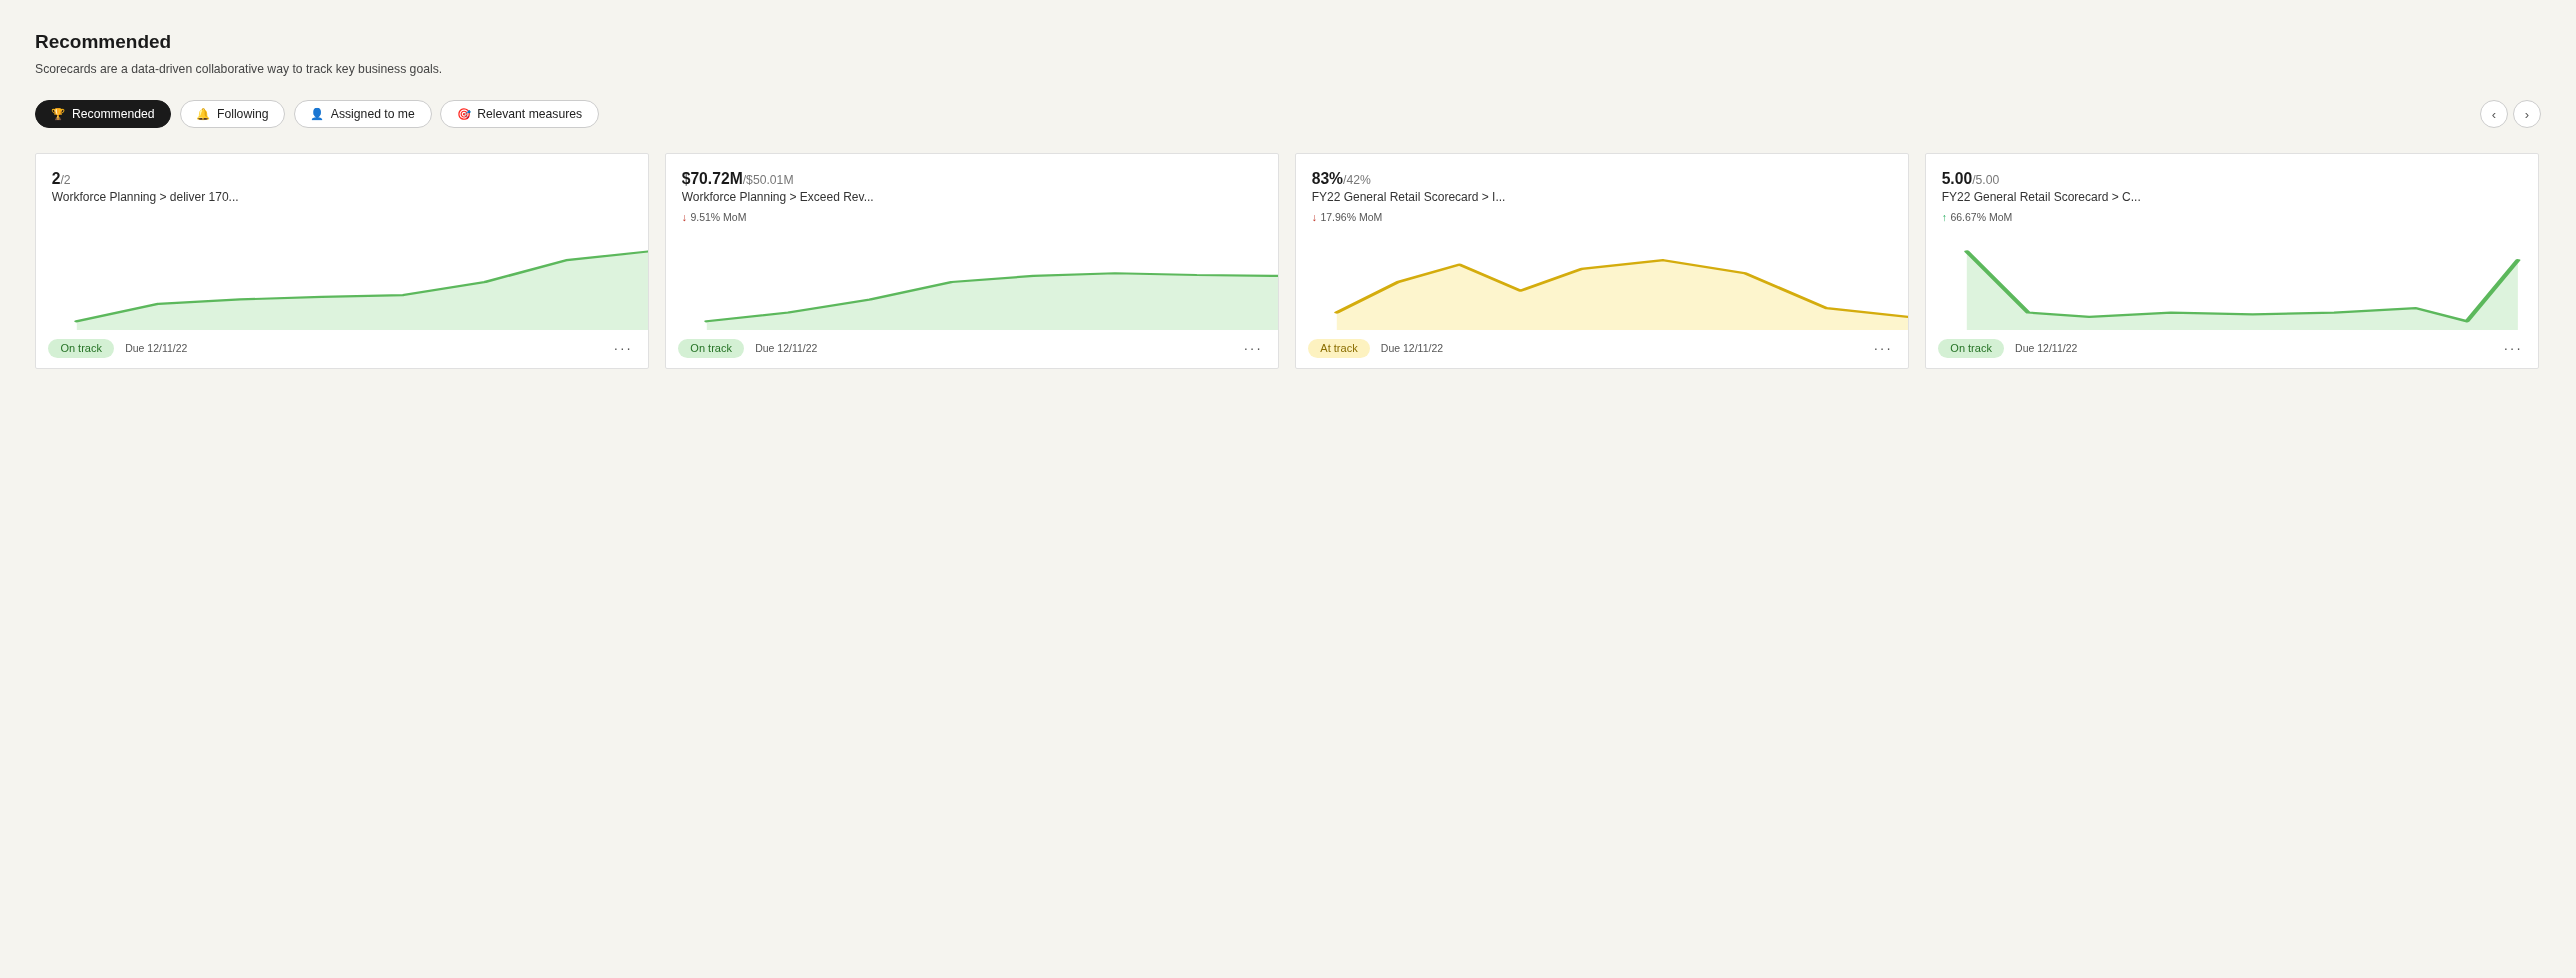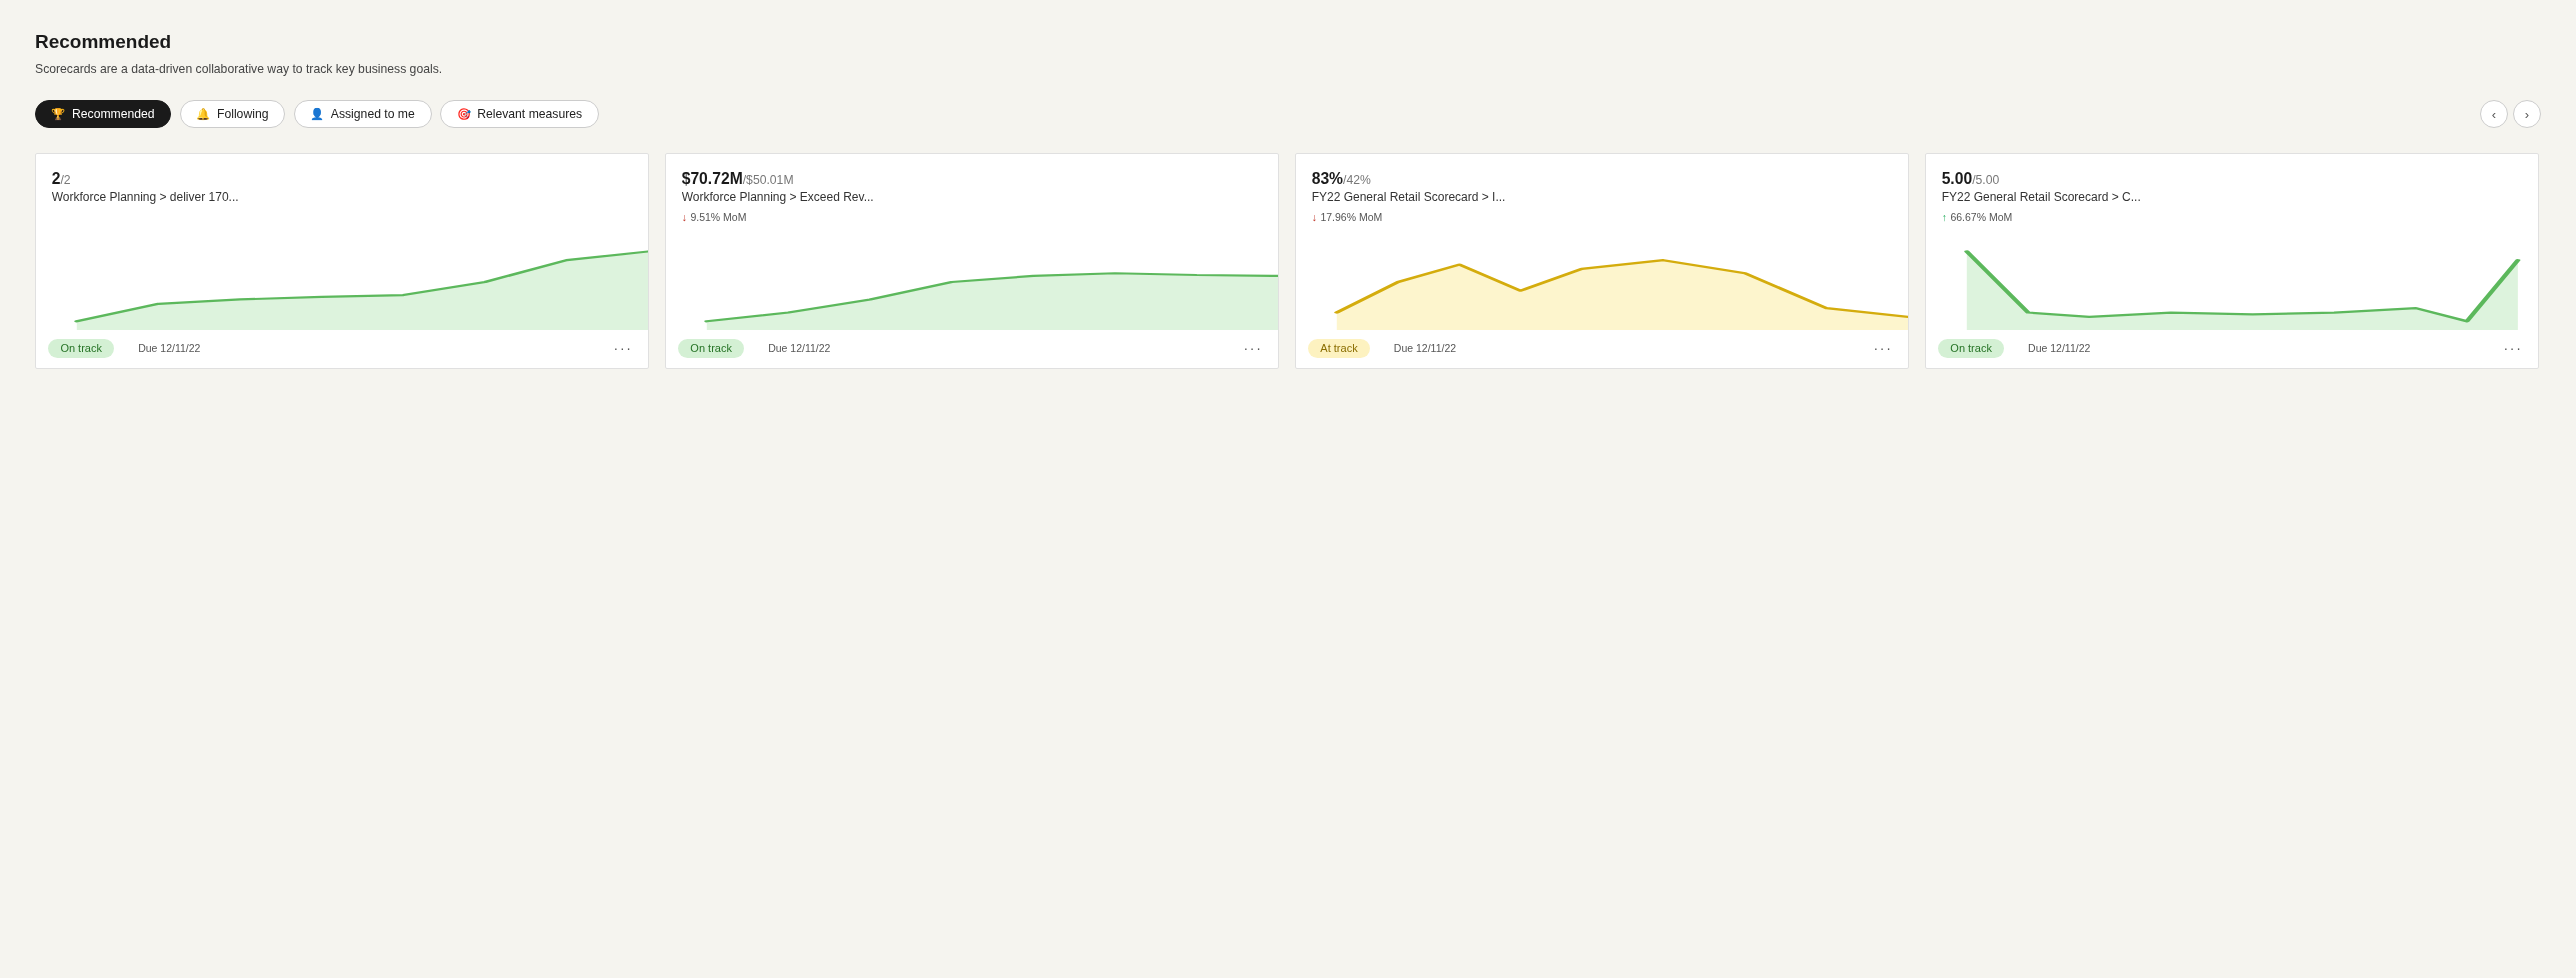--- a/index.html
+++ b/index.html
@@ -115,21 +115,21 @@
     .mom-up { color: #27ae60; }
     .chart-area {
       flex: 1;
       min-height: 87px;
       padding: 7px 0 0 0;
     }
     .card-footer {
       display: flex;
       align-items: center;
       padding: 8.7px 12.2px 10.5px 12.2px;
-      gap: 24px;
+      gap: 11px;
     }
     .status-badge {
       border-radius: 10.5px;
       padding: 3.5px 12.2px;
       font-size: 11px;
       font-weight: 500;
     }
     .status-on-track {
       background: #d4f0d4;
       color: #267326;

